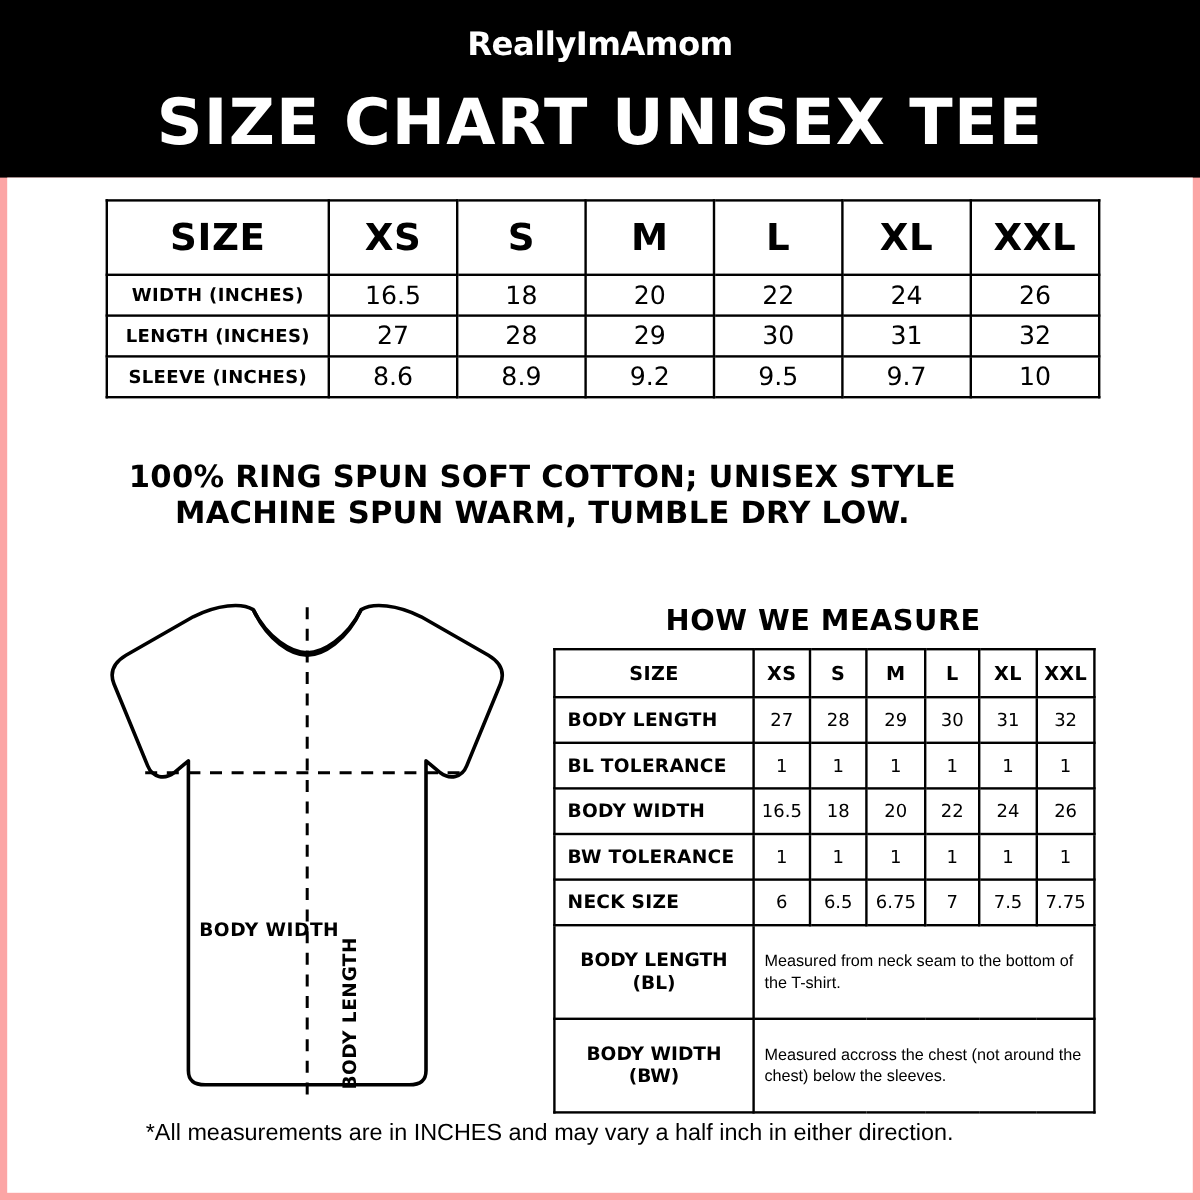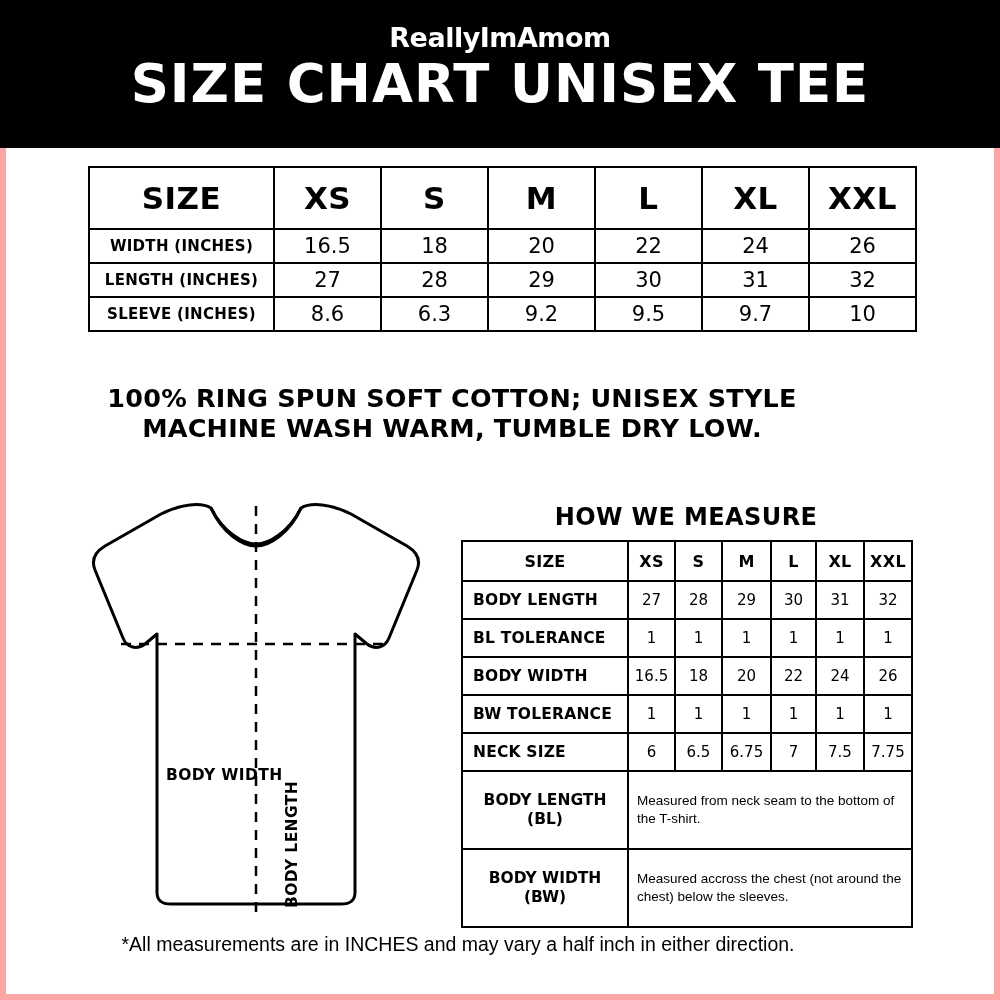--- a/index.html
+++ b/index.html
@@ -29,21 +29,21 @@
   }
   .brand {
     margin-top: 22px;
     color: #ffffff;
     font-size: 27px;
     font-weight: bold;
     letter-spacing: -0.5px;
     font-family: "DejaVu Sans", sans-serif;
   }
   .chart-title {
-    margin-top: 0;
+    margin-top: 19px;
     color: #ffffff;
     font-size: 53px;
     font-weight: bold;
     letter-spacing: 1px;
     font-family: "DejaVu Sans", sans-serif;
   }
   
   .body-area {
     position: absolute;
     left: 6px; top: 148px;
@@ -236,32 +236,32 @@
           <td>27</td>
           <td>28</td>
           <td>29</td>
           <td>30</td>
           <td>31</td>
           <td>32</td>
         </tr>
         <tr>
           <td class="rowhead">SLEEVE (INCHES)</td>
           <td>8.6</td>
-          <td>6.3</td>
+          <td>8.9</td>
           <td>9.2</td>
           <td>9.5</td>
           <td>9.7</td>
           <td>10</td>
         </tr>
       </tbody>
     </table>
 
     <div class="care">
       <div>100% RING SPUN SOFT COTTON; UNISEX STYLE</div>
-      <div>MACHINE WASH WARM, TUMBLE DRY LOW.</div>
+      <div>MACHINE SPUN WARM, TUMBLE DRY LOW.</div>
     </div>
 
     <div class="shirt-wrap">
       <svg width="390" height="430" viewBox="0 0 390 430">
         <path d="M150 20
                  C 140 14, 120 16, 100 26
                  L 44 58
                  C 34 64, 30 72, 34 82
                  L 62 150
                  C 66 160, 76 162, 84 156

